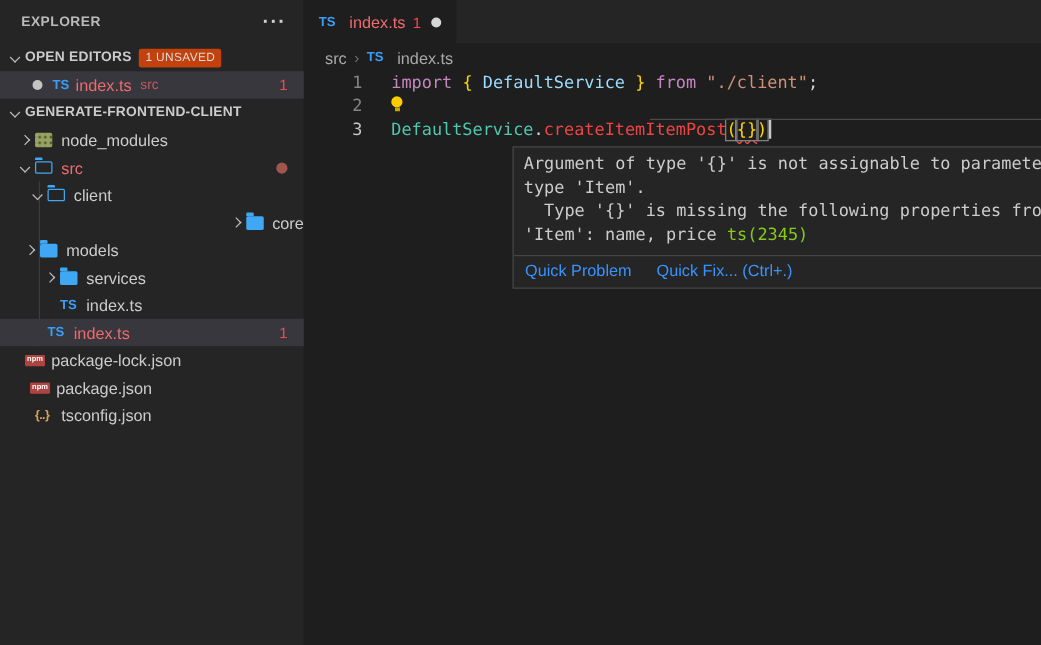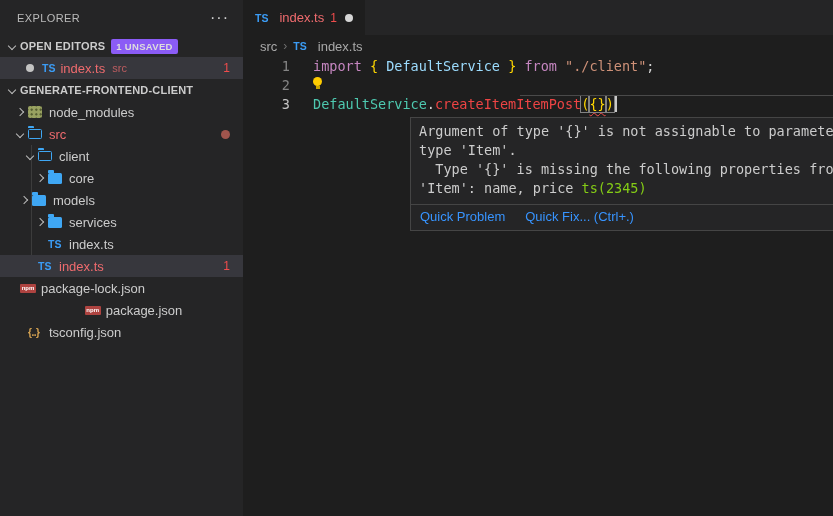--- a/index.html
+++ b/index.html
@@ -1,30 +1,30 @@
 <!DOCTYPE html>
 <html><head>
 <meta charset="utf-8">
 <style>
   html,body{margin:0;padding:0;}
   body{width:833px;height:516px;position:relative;overflow:hidden;background:#1e1e1e;
        font-family:"Liberation Sans",sans-serif;-webkit-font-smoothing:antialiased;}
 
   
   .sidebar{position:absolute;left:0;top:0;width:243px;height:516px;background:#252526;color:#ccc;}
-  .sb-header{height:35px;display:flex;align-items:center;padding:0 14px 0 17px;}
+  .sb-header{height:35px;display:flex;align-items:center;padding:0 14px 0 17px;font-weight:bold;}
   .sb-title{font-size:11px;color:#bbb;letter-spacing:.4px;flex:1;}
   .more{color:#d0d0d0;font-size:16px;letter-spacing:1px;cursor:pointer;line-height:10px;}
   .section{height:22px;display:flex;align-items:center;padding-left:4px;font-size:11px;
            font-weight:bold;color:#ccc;letter-spacing:.2px;}
   .chev-slot{width:16px;display:flex;justify-content:center;align-items:center;flex:none;}
   .chev{width:5px;height:5px;border-right:1.4px solid #bbb;border-bottom:1.4px solid #bbb;display:inline-block;}
   .chev.right{transform:rotate(-45deg);}
   .chev.down{transform:rotate(45deg);}
-  .badge-unsaved{background:#8b5cf6;color:#ddd;font-size:9.5px;font-weight:bold;padding:2px 5px;
+  .badge-unsaved{background:#c2410c;color:#ddd;font-size:9.5px;font-weight:normal;padding:2px 5px;
                  border-radius:2px;margin-left:6px;letter-spacing:.3px;}
   .oe-row{height:22px;display:flex;align-items:center;background:#37373d;padding-left:26px;font-size:13px;}
   .oe-dot{width:8px;height:8px;border-radius:50%;background:#c4c4c4;margin-right:8px;flex:none;}
   .ts-icon{color:#3b9cf5;font-weight:bold;font-size:10.5px;margin-right:5px;}
   .err{color:#ef6b6e;}
   .oe-desc{font-size:11px;color:rgba(239,107,110,.72);margin-left:7px;}
   .count-badge{margin-left:auto;margin-right:13px;color:#f14c4c;font-size:12px;}
   .tree{position:relative;}
   .guide{position:absolute;width:1px;background:#3c3c3c;}
   .trow{height:22px;display:flex;align-items:center;font-size:13px;color:#ccc;position:relative;}
@@ -133,21 +133,21 @@
       </div>
       <div class="trow" style="padding-left: 22px;">
         <span class="chev-slot">
           <i class="chev down"></i>
         </span>
         <span class="icon-slot">
           <i class="icon-folder-open"></i>
         </span>
         <span class="tlabel">client</span>
       </div>
-      <div class="trow" style="padding-left: 32px;">
+      <div class="trow" style="padding-left: 32px; justify-content: flex-end;">
         <span class="chev-slot">
           <i class="chev right"></i>
         </span>
         <span class="icon-slot">
           <i class="icon-folder"></i>
         </span>
         <span class="tlabel">core</span>
       </div>
       <div class="trow" style="padding-left: 16px;">
         <span class="chev-slot">
@@ -182,21 +182,21 @@
         <span class="tlabel err">index.ts</span>
         <span class="count-badge">1</span>
       </div>
       <div class="trow" style="padding-left: 4px;">
         <span class="chev-slot"></span>
         <span class="icon-slot">
           <span class="npm-icon">npm</span>
         </span>
         <span class="tlabel">package-lock.json</span>
       </div>
-      <div class="trow" style="padding-left: 8px; justify-content: center;">
+      <div class="trow" style="padding-left: 8px;">
         <span class="chev-slot"></span>
         <span class="icon-slot">
           <span class="npm-icon">npm</span>
         </span>
         <span class="tlabel">package.json</span>
       </div>
       <div class="trow" style="padding-left: 12px;">
         <span class="chev-slot"></span>
         <span class="icon-slot">
           <span class="json-icon">{..}</span>

